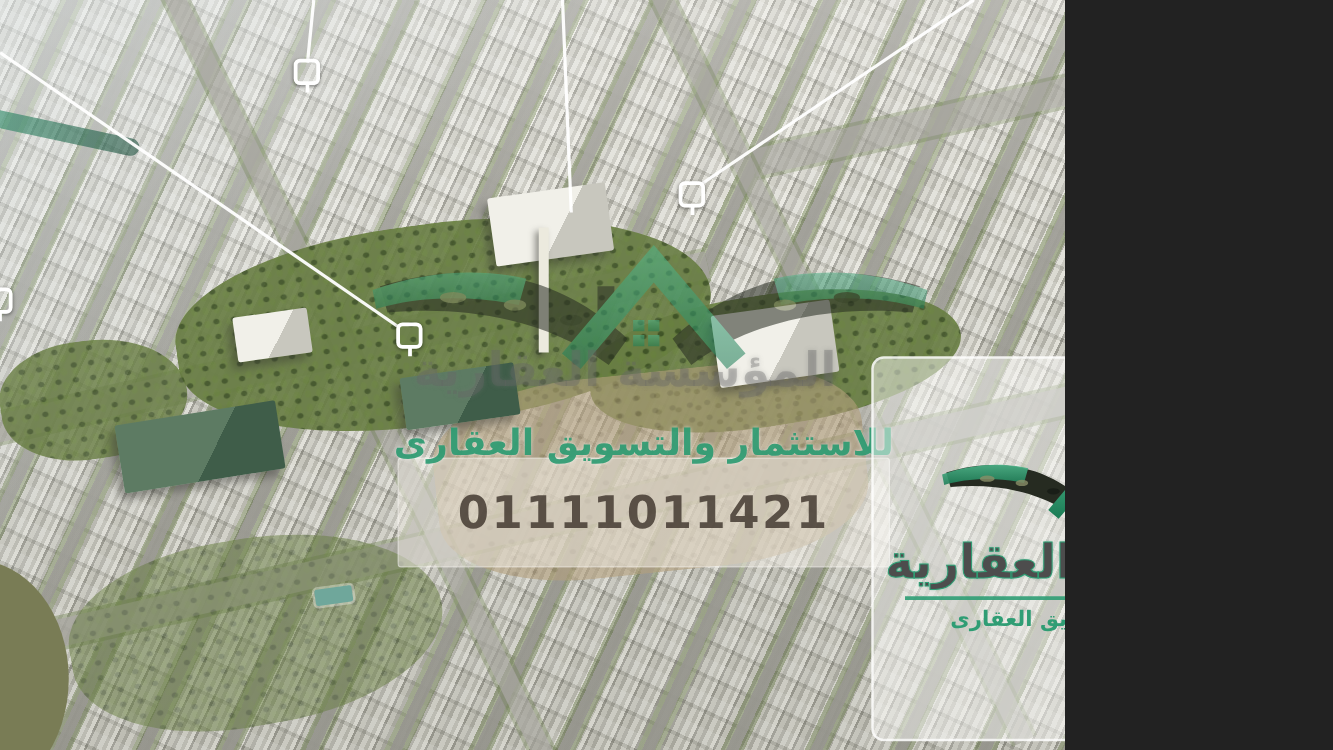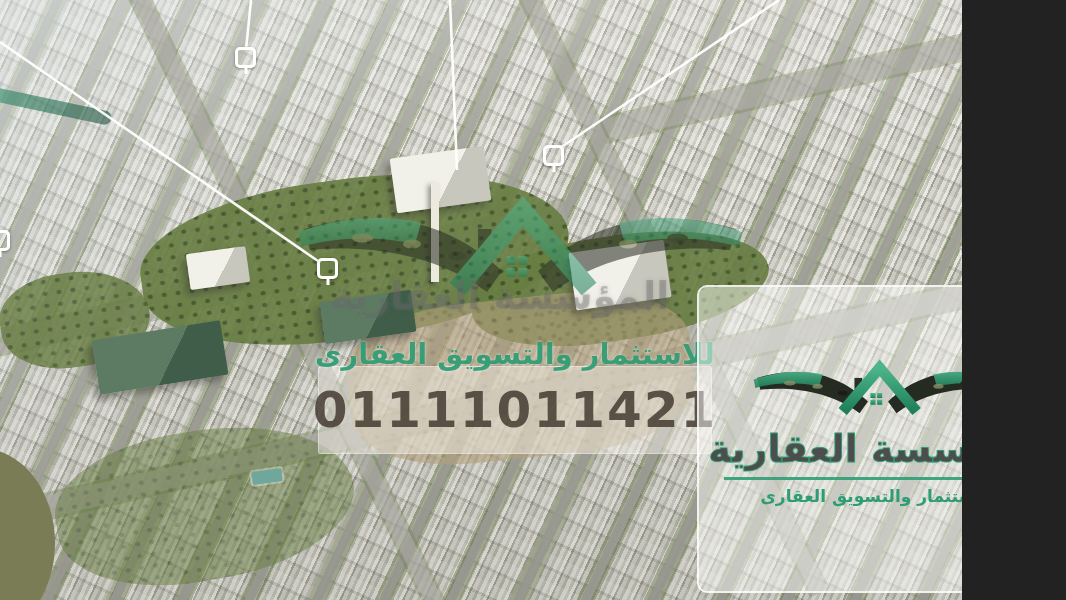--- a/index.html
+++ b/index.html
@@ -1,17 +1,17 @@
 <!DOCTYPE html>
 <html style="--teal: #2f9d74; --teal-light: #4db58a; --teal-dark: #1e7f58; --wing-dark: #262b21; --olive-blob: #797c55; --phone-text: #3e342c;"><head>
 <meta charset="utf-8">
 <style>
   html,body{margin:0;padding:0;background:#222;}
   .stage{
-    position:relative;width:962px;height:600px;overflow:hidden;
+    position:relative;width:852px;height:600px;overflow:hidden;
     font-family:"DejaVu Sans",sans-serif;
     background:#c6c5bb;
   }
   
   .scene{
     position:absolute;inset:0;
     background-color:#c6c5bb;
     background-image:
       linear-gradient(135deg, rgba(225,232,235,.45) 0%, rgba(225,232,235,0) 38%),
       linear-gradient(180deg, rgba(255,255,255,.22) 0%, rgba(255,255,255,0) 30%, rgba(84,86,72,.14) 100%),
@@ -81,21 +81,21 @@
     font-size:29px;font-weight:bold;color:var(--teal,#2f9d74);
     text-shadow:0 0 3px rgba(255,255,255,.65);opacity:.92;direction:rtl;white-space:nowrap;
   }
   
   .phone-panel{
     position:absolute;left:318px;top:366px;width:392px;height:86px;
     background:rgba(241,238,229,.5);border:1px solid rgba(255,255,255,.35);
     border-radius:3px;display:flex;align-items:center;justify-content:center;
   }
   .phone-number{
-    font-size:50px;font-weight:bold;letter-spacing:2px;
+    font-size:36px;font-weight:bold;letter-spacing:2px;
     color:rgba(62,52,44,.82);white-space:nowrap;
   }
   
   #lines-svg{position:absolute;inset:0;pointer-events:none;}
   #lines-svg polyline{fill:none;stroke:#fff;stroke-width:2.6;opacity:.95;}
   .pin{
     position:absolute;width:15px;height:15px;border:3px solid #fff;border-radius:5px;
     box-shadow:0 1px 3px rgba(0,0,0,.4);
   }
   .pin::after{

